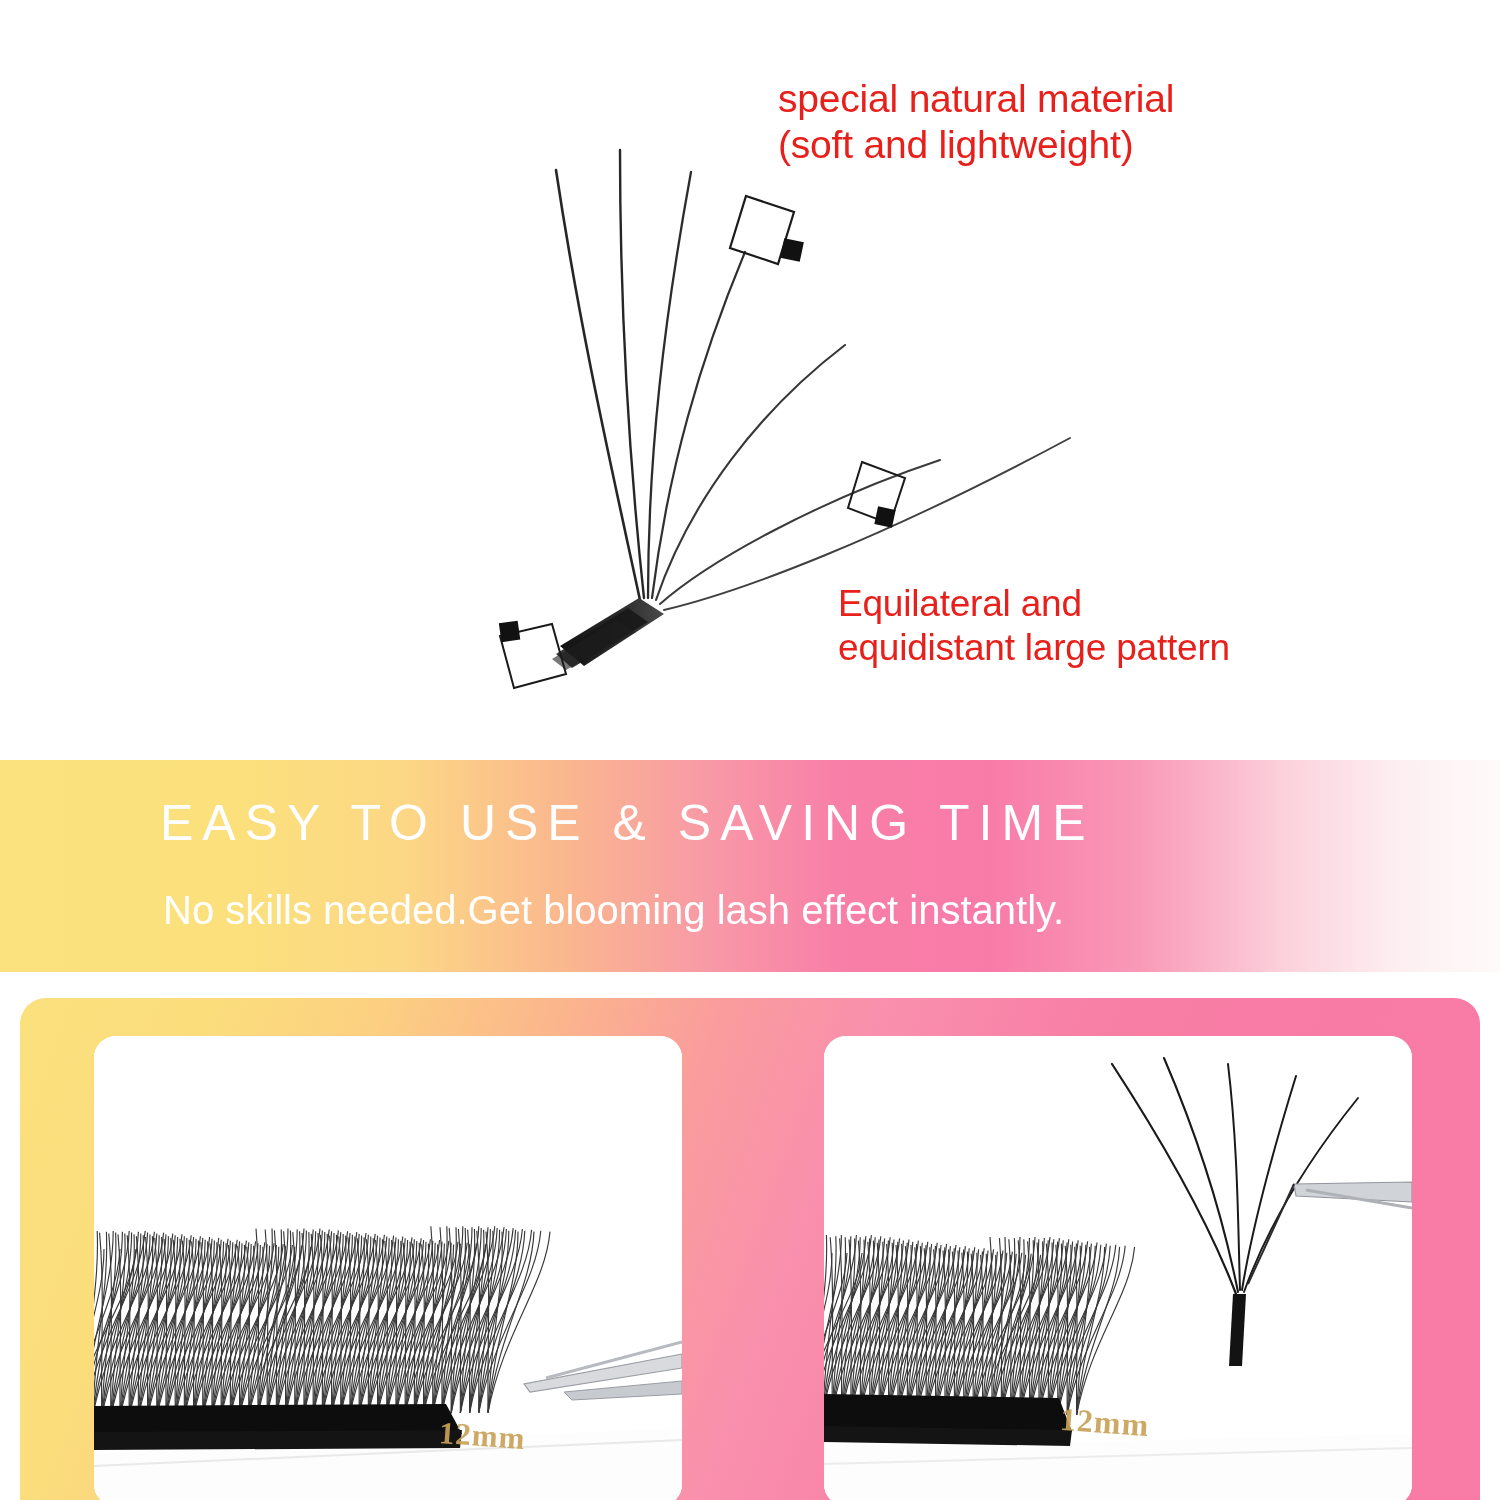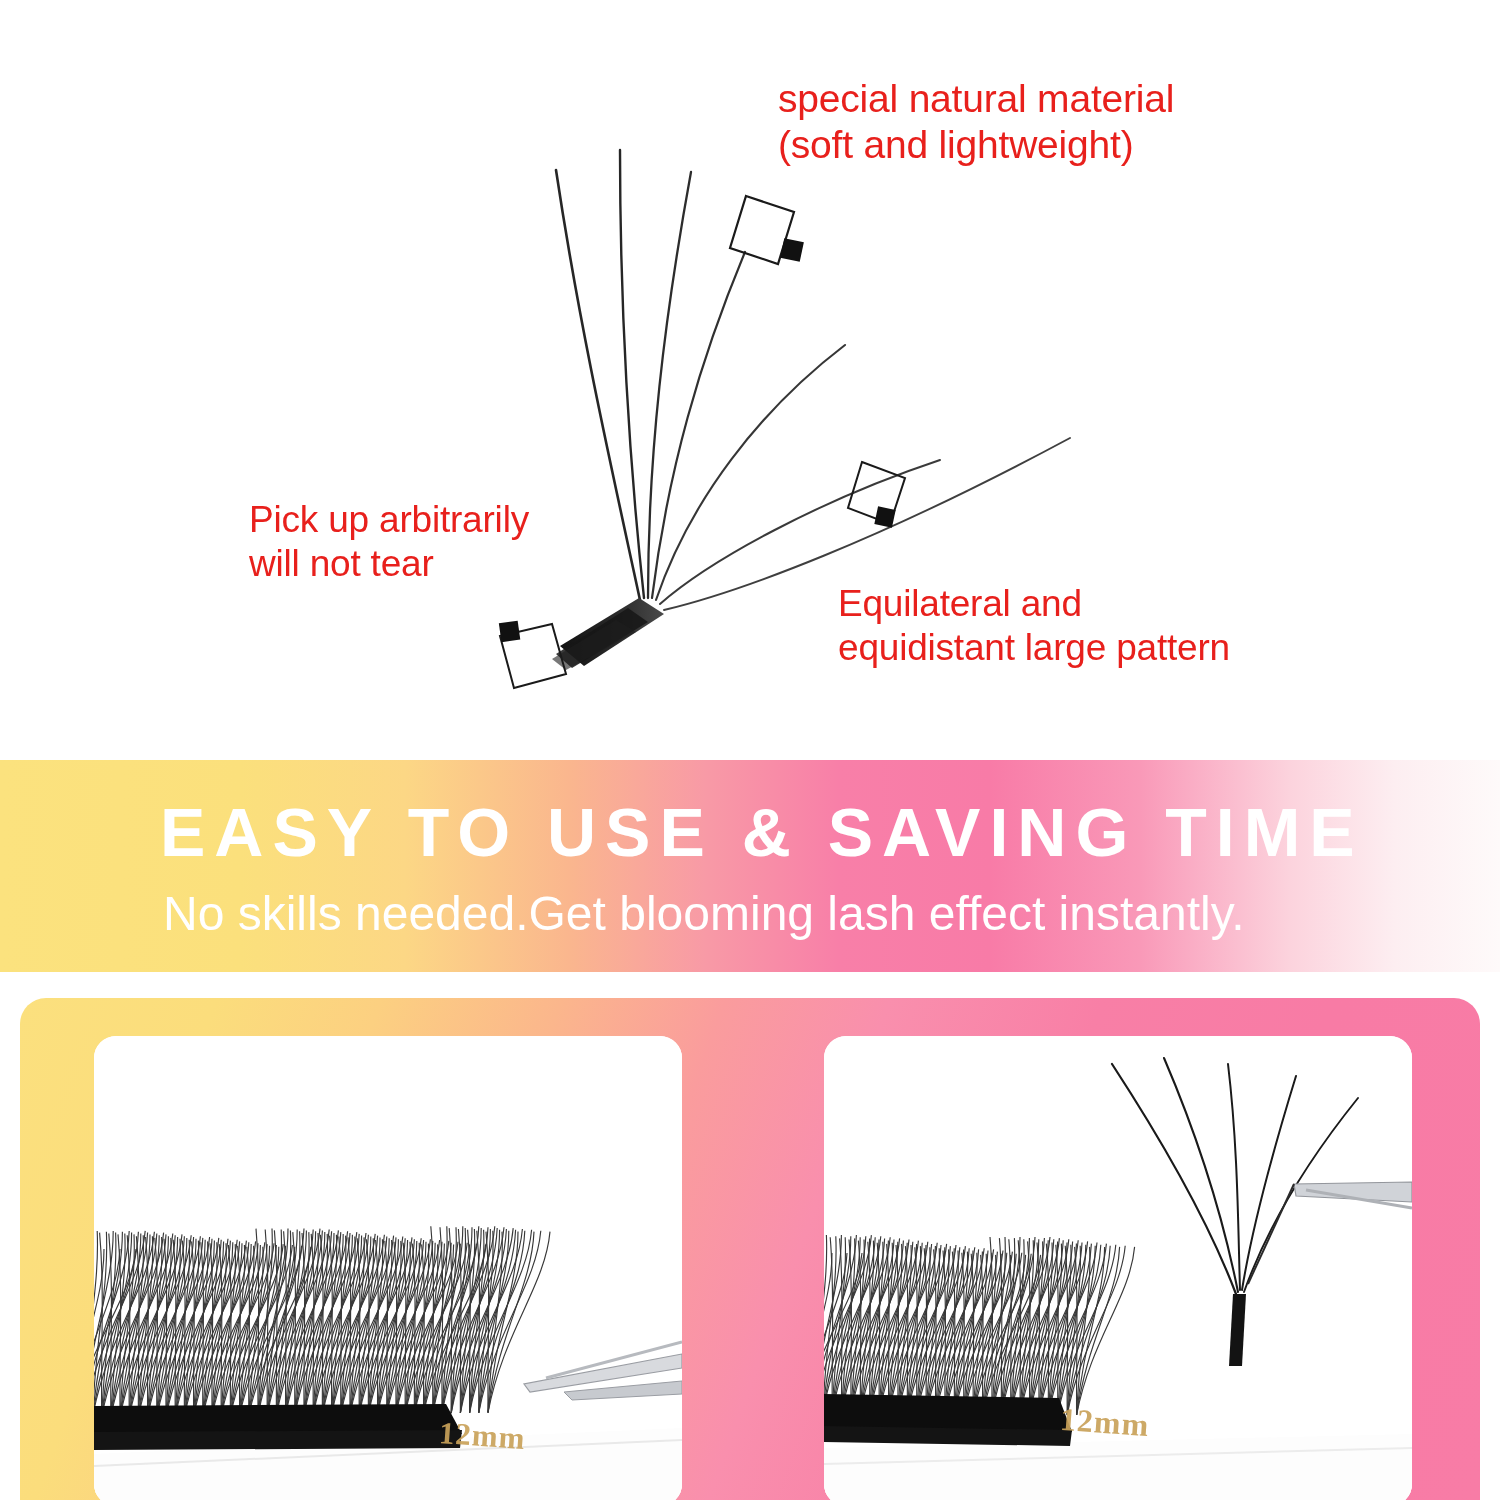--- a/index.html
+++ b/index.html
@@ -72,31 +72,31 @@
         #fcd3dd 86%,
         #fdeef1 93%,
         #fefafa 100%);
     overflow: hidden;
   }
   #banner-title {
     position: absolute;
     left: 160px; top: 798px;
     width: 1240px;
     color: #ffffff;
-    font-size: 68px;
-    font-weight: 700;
+    font-size: 50px;
+    font-weight: 400;
     letter-spacing: 9px;
     line-height: 1;
     white-space: nowrap;
   }
   #banner-subtitle {
     position: absolute;
     left: 163px; top: 890px;
     color: #ffffff;
-    font-size: 48px;
+    font-size: 40px;
     font-weight: 400;
     letter-spacing: 0px;
     line-height: 1;
     white-space: nowrap;
   }
 
   
   #photos-section {
     position: absolute;
     left: 20px; top: 998px;
@@ -179,22 +179,20 @@
     </g>
     <g>
       <polygon points="500,636 552,624 566,674 514,688" fill="none" stroke="#1a1a1a" stroke-width="2.0"></polygon>
       <rect x="500" y="622" width="19" height="19" fill="#111111" transform="rotate(-8 509 631)"></rect>
     </g>
   </svg>
 
   <div class="callout-text" id="callout-material">special natural material
 (soft and lightweight)</div>
 
-  <div class="callout-text" id="callout-pickup">Pick up arbitrarily
-will not tear</div>
 
   <div class="callout-text" id="callout-pattern">Equilateral and
 equidistant large pattern</div>
 </div>
 
 <div id="banner-section"></div>
 
 <div id="banner-title">EASY TO USE &amp; SAVING TIME</div>
 
 <div id="banner-subtitle">No skills needed.Get blooming lash effect instantly.</div>

